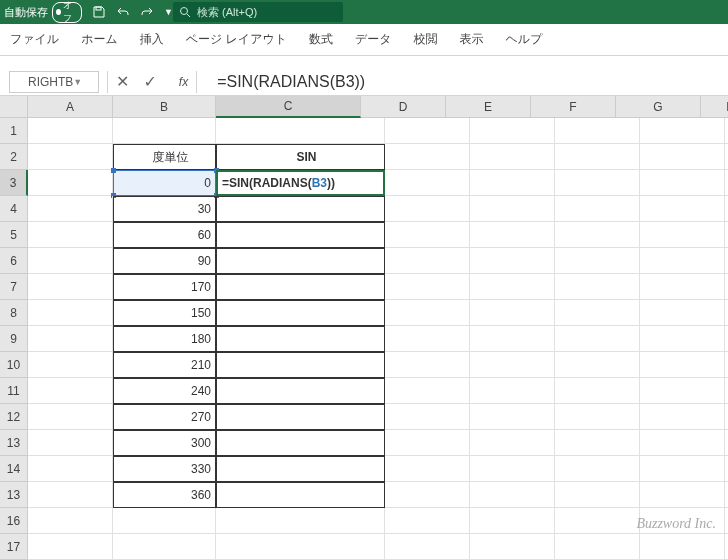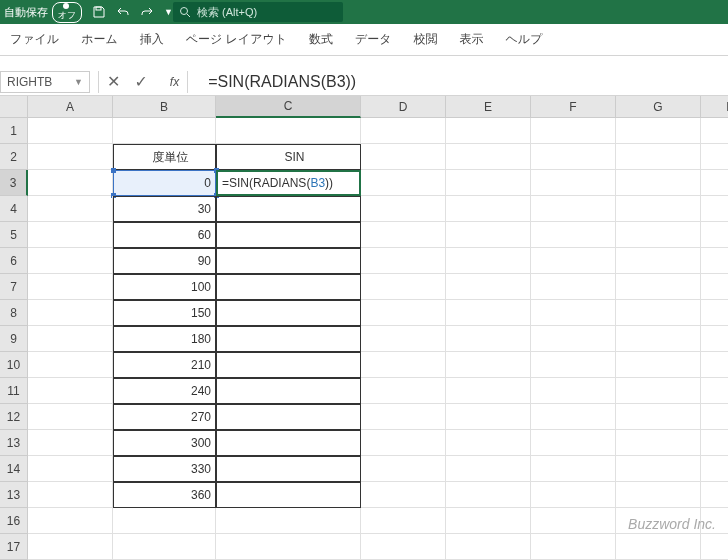--- a/index.html
+++ b/index.html
@@ -1,64 +1,64 @@
 <!DOCTYPE html>
 <html><head>
 <meta charset="utf-8">
 <style>
 * { margin: 0; padding: 0; box-sizing: border-box; font-family: "Yu Gothic UI", "Meiryo", sans-serif; }
 body { background: #fff; width: 728px; height: 560px; overflow: hidden; position: relative; }
 
 .titlebar { height: 24px; background: #217346; display: flex; align-items: center; color: #fff; font-size: 11px; padding: 0 4px; }
 .titlebar .autosave { display: flex; align-items: center; gap: 4px; }
-.titlebar .toggle { display: inline-flex; align-items: center; border: 1px solid #fff; border-radius: 8px; height: 21px; width: 30px; padding: 0 3px; font-size: 9px; flex-direction: column; }
+.titlebar .toggle { display: inline-flex; align-items: center; border: 1px solid #fff; border-radius: 8px; height: 21px; width: 30px; padding: 0 3px; font-size: 9px; }
 .titlebar .qat { display: flex; align-items: center; gap: 10px; margin-left: 10px; }
 .titlebar .qat svg { display: block; }
 .titlebar .doc { flex: 1; text-align: center; }
 .titlebar .search { background: #0e5c38; height: 20px; width: 170px; display: flex; align-items: center; padding: 0 6px; border-radius: 2px; gap: 6px; color: #d0e7dc; }
 
 .ribbon { height: 32px; background: #fff; border-bottom: 1px solid #d4d4d4; display: flex; align-items: center; padding: 8px 10px; gap: 22px; font-size: 12px; color: #444; }
 .ribbon span { cursor: default; }
 
 .fbar { height: 28px; border-bottom: 1px solid #d4d4d4; display: flex; align-items: center; margin-top: 12px; }
-.namebox { width: 90px; height: 22px; border: 1px solid #ccc; margin-left: 0; display: flex; align-items: center; padding: 0 6px; font-size: 12px; color: #555; justify-content: space-between; }
+.namebox { width: 90px; height: 22px; border: 1px solid #ccc; margin-left: 9px; display: flex; align-items: center; padding: 0 18px; font-size: 12px; color: #555; justify-content: space-between; }
 .namebox .dd { color: #888; font-size: 9px; }
 .fbar .sep { width: 1px; height: 22px; background: #d4d4d4; margin: 0 8px; }
 .fbar .btns { display: flex; align-items: center; gap: 14px; color: #666; }
 .fbar .fx { font-style: italic; font-size: 12px; color: #555; margin-left: 8px; }
 .fbar .formula { margin-left: 12px; font-size: 16px; color: #333; }
 
 .grid-wrap { position: relative; }
 .corner { position: absolute; left: 0; top: 0; width: 28px; height: 22px; background: #e6e6e6; border-right: 1px solid #ccc; border-bottom: 1px solid #ccc; }
 .colheads { position: absolute; left: 28px; top: 0; height: 22px; display: flex; }
 .colhead { width: 85px; background: #e6e6e6; border-right: 1px solid #ccc; border-bottom: 1px solid #ccc; display: flex; align-items: center; justify-content: center; font-size: 12px; color: #444; }
 .colhead.colc { width: 145px; background: #d4d4d4; border-bottom: 2px solid #217346; }
 .colhead.colb { width: 103px; }
 .rowheads { position: absolute; left: 0; top: 22px; width: 28px; }
 .rowhead { height: 26px; background: #e6e6e6; border-right: 1px solid #ccc; border-bottom: 1px solid #ccc; display: flex; align-items: center; justify-content: center; font-size: 12px; color: #444; }
 .rowhead.r3 { background: #d4d4d4; border-right: 2px solid #217346; }
 
 .cells { position: absolute; left: 28px; top: 22px; }
 .row { display: flex; }
 .cell { width: 85px; height: 26px; border-right: 1px solid #e0e0e0; border-bottom: 1px solid #e0e0e0; display: flex; align-items: center; justify-content: flex-end; padding: 0 4px; font-size: 12px; color: #333; position: relative; }
 .cell.colb { width: 103px; }
-.cell.colc { width: 145px; }
+.cell.colc { width: 169px; font-weight: bold; }
 .cell.bordered { border: 1px solid #333; padding-left: 16px; }
 .cell.header { justify-content: center; background: #fff; }
 .cell.b3 { background: #e8f0fb; border: 1px solid #3b73c4; }
 .cell.b3::before, .cell.b3::after { content:""; position:absolute; width:5px; height:5px; background:#3b73c4; }
 .cell.b3::before { left:-3px; top:-3px; box-shadow: 103px 0 #3b73c4; }
 .cell.b3::after { left:-3px; bottom:-3px; box-shadow: 103px 0 #3b73c4; }
 .cell.c3 { border: 2px solid #217346; justify-content: flex-start; background: #fff; }
 .cell.c3 .eq { color:#333; }
 .cell.c3 .fn1 { color:#333; }
 .cell.c3 .p1 { color:#333; }
 .cell.c3 .ref { color:#2e75b6; }
 
-.watermark { position: absolute; right: 12px; bottom: 28px; color: #aaa; font-style: italic; font-size: 14px; font-family: Liberation Sans, sans-serif; }
+.watermark { position: absolute; right: 12px; bottom: 28px; color: #aaa; font-style: italic; font-size: 14px; font-family: Liberation Serif, serif; }
 </style>
 </head>
 <body>
 
 <div class="titlebar">
   <div class="autosave">
     <span>自動保存</span>
     <span class="toggle">
         <span style="width:6px;height:6px;border-radius:50%;background:#fff;margin-right:2px"></span>
         <span>オフ</span>
@@ -215,21 +215,21 @@
         <div class="cell colb bordered">90</div>
         <div class="cell colc bordered"></div>
         <div class="cell"></div>
         <div class="cell"></div>
         <div class="cell"></div>
         <div class="cell"></div>
         <div class="cell" style="width:60px"></div>
       </div>
     <div class="row">
         <div class="cell"></div>
-        <div class="cell colb bordered">100</div>
+        <div class="cell colb bordered">170</div>
         <div class="cell colc bordered"></div>
         <div class="cell"></div>
         <div class="cell"></div>
         <div class="cell"></div>
         <div class="cell"></div>
         <div class="cell" style="width:60px"></div>
       </div>
     <div class="row">
         <div class="cell"></div>
         <div class="cell colb bordered">150</div>

